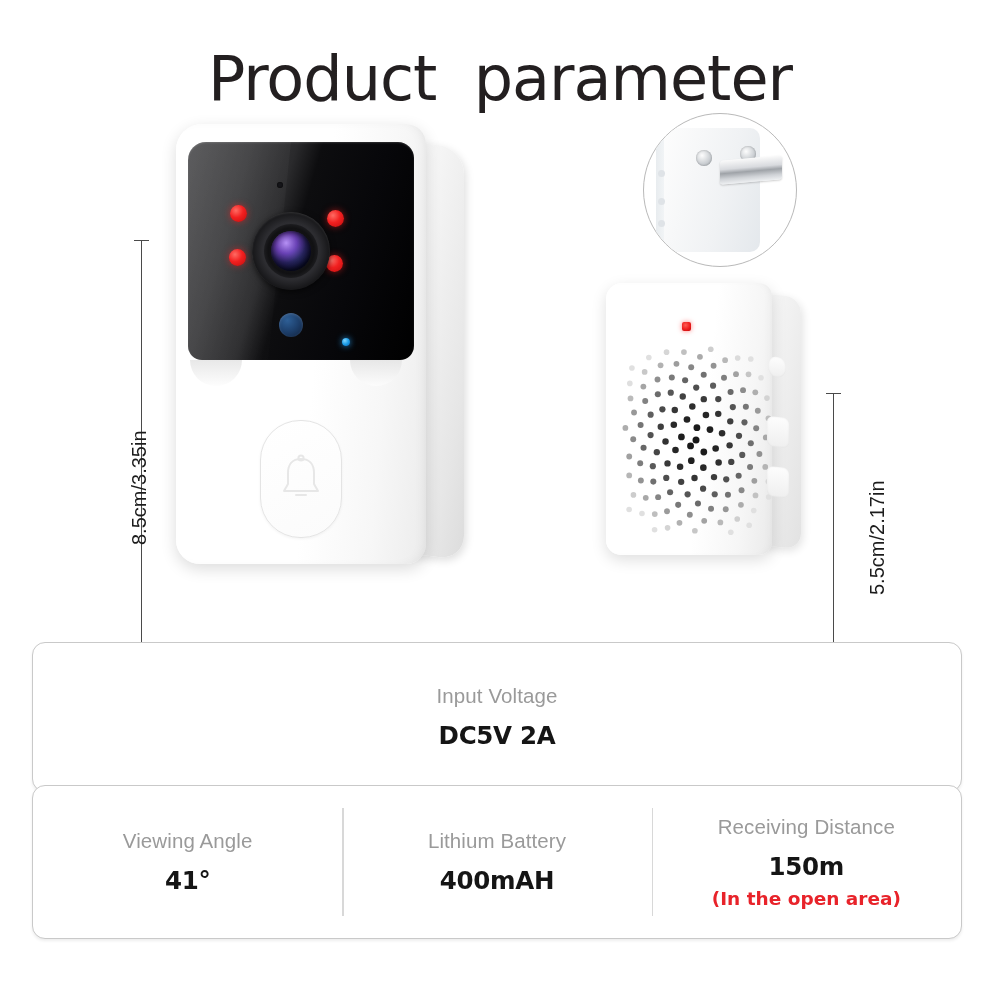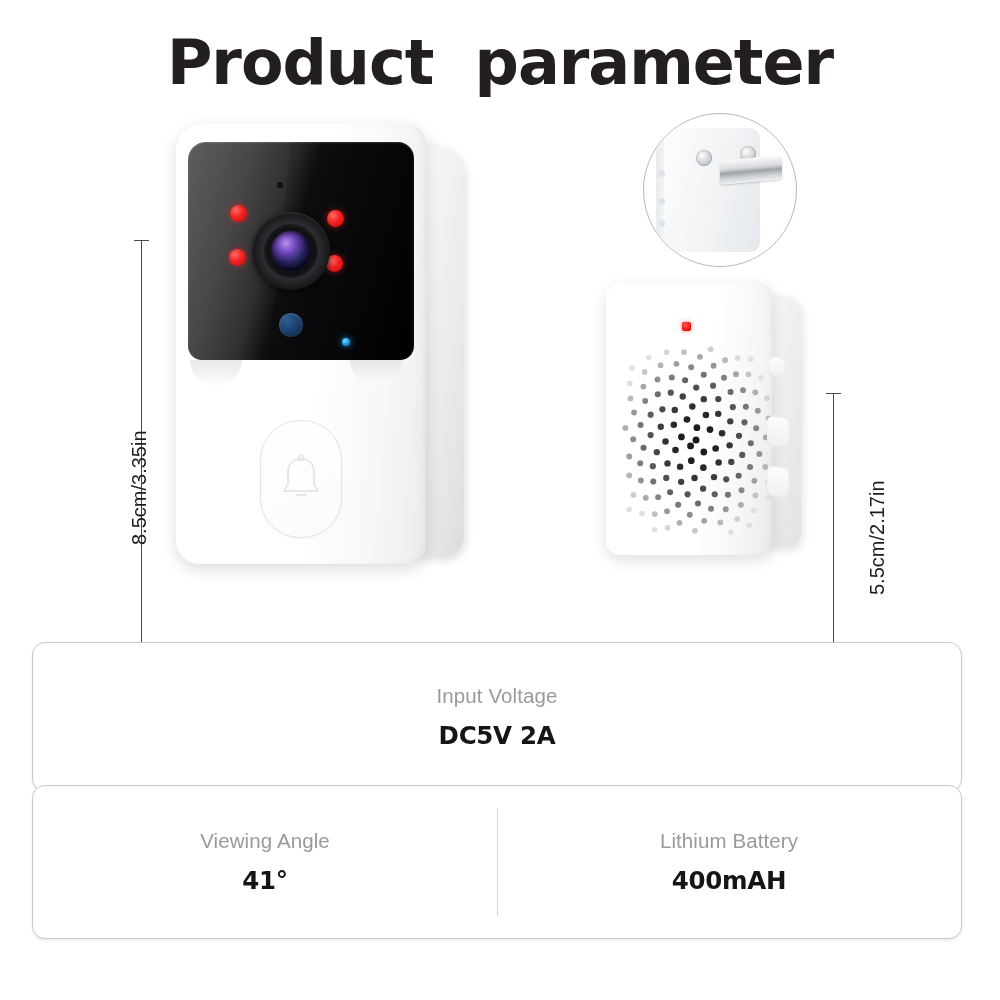--- a/index.html
+++ b/index.html
@@ -6,24 +6,24 @@
   body{
     width:1000px;height:1000px;
     background:#ffffff;
     font-family:"Liberation Sans", sans-serif;
     overflow:hidden;
     position:relative;
   }
 
   
   #page-title{
-    position:absolute;left:0;top:26px;width:1000px;
+    position:absolute;left:0;top:42px;width:1000px;
     text-align:center;
     font-size:62px;
-    font-weight:bold;
+    font-weight:normal;
     letter-spacing:-1px;
     color:#231f20;
     font-family:"DejaVu Sans", sans-serif;
     white-space:pre;
   }
 
   
   #product-stage{
     position:absolute;left:0;top:105px;width:1000px;height:525px;
   }
@@ -526,13 +526,18 @@
 
 <div class="spec-card" id="spec-card-2">
   <div class="spec-cell">
     <div class="spec-label">Viewing Angle</div>
     <div class="spec-value">41°</div>
   </div>
   <div class="spec-cell">
     <div class="spec-label">Lithium Battery</div>
     <div class="spec-value">400mAH</div>
   </div>
+  <div class="spec-cell">
+    <div class="spec-label">Receiving Distance</div>
+    <div class="spec-value">150m</div>
+    <div class="spec-note">(In the open area)</div>
+  </div>
 </div>
 
 </body></html>

